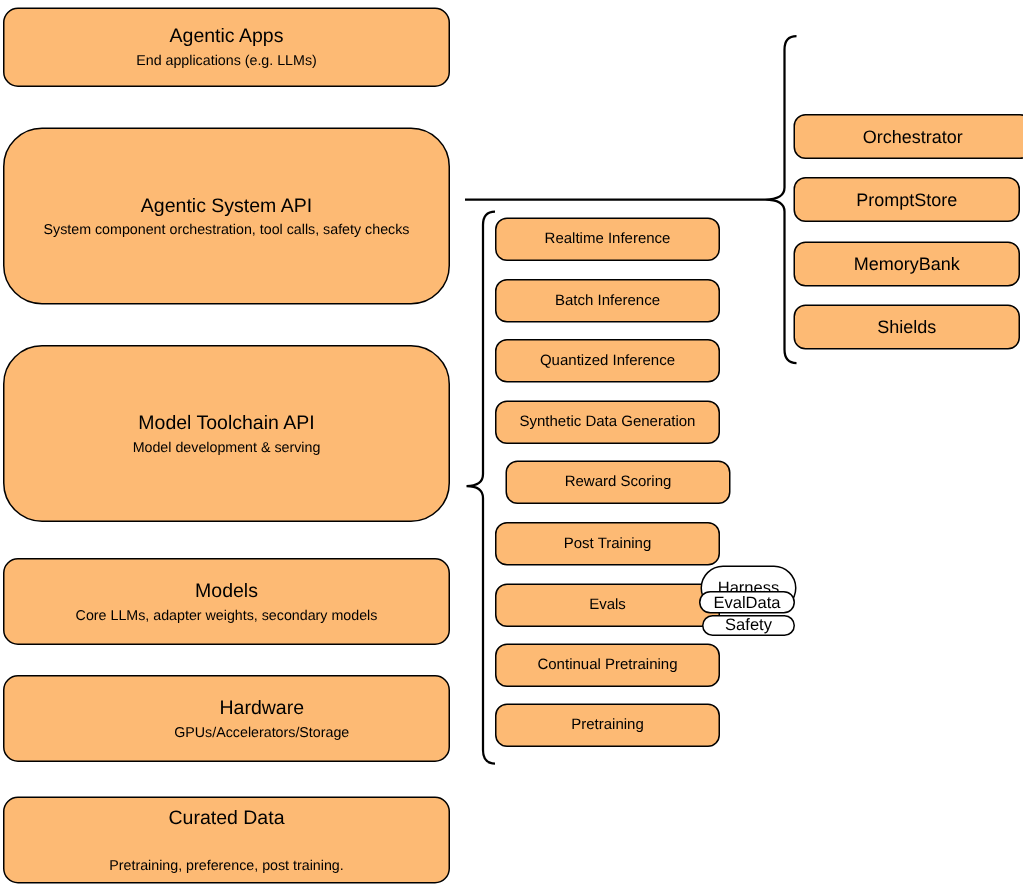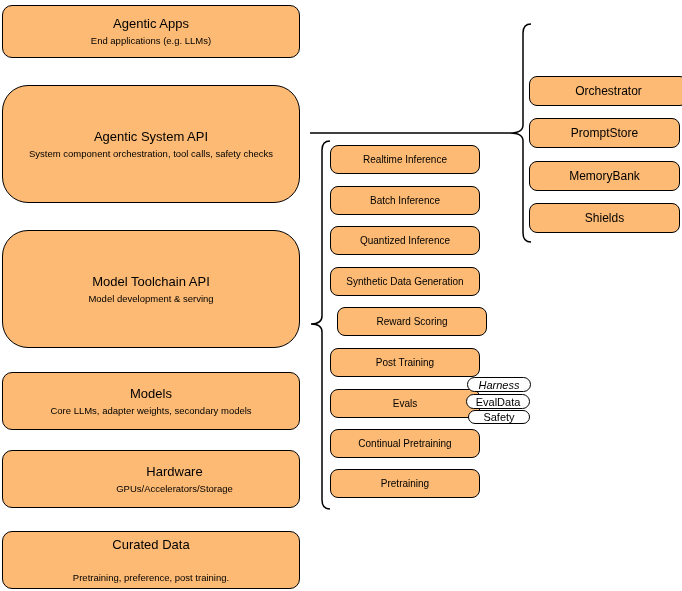--- a/index.html
+++ b/index.html
@@ -107,21 +107,21 @@
   <div class="node small-node" style="left:330px; top:145px; width:150px; height:29px; border-radius:8px;">Realtime Inference</div>
   <div class="node small-node" style="left:330px; top:186px; width:150px; height:29px; border-radius:8px;">Batch Inference</div>
   <div class="node small-node" style="left:330px; top:226px; width:150px; height:29px; border-radius:8px;">Quantized Inference</div>
   <div class="node small-node" style="left:330px; top:267px; width:150px; height:29px; border-radius:8px;">Synthetic Data Generation</div>
   <div class="node small-node" style="left:316px; top:307px; width:150px; height:29px; border-radius:8px;margin-left:21px;">Reward Scoring</div>
   <div class="node small-node" style="left:330px; top:348px; width:150px; height:29px; border-radius:8px;">Post Training</div>
   <div class="node small-node" style="left:330px; top:389px; width:150px; height:29px; border-radius:8px;">Evals</div>
   <div class="node small-node" style="left:330px; top:429px; width:150px; height:29px; border-radius:8px;">Continual Pretraining</div>
   <div class="node small-node" style="left:330px; top:469px; width:150px; height:29px; border-radius:8px;">Pretraining</div>
 
-  <div class="pill" style="left:467px; top:377px; width:64px; height:15px;font-style:italic;">Harness</div>
+  <div class="pill" style="left:467px; top:377px; width:64px; height:30px;">Harness</div>
   <div class="pill" style="left:466px; top:394px; width:64px; height:15px;">EvalData</div>
   <div class="pill" style="left:468px; top:410px; width:62px; height:14px;">Safety</div>
 
   <div class="node small-node" style="left:529px; top:76px; width:159px; height:30px; border-radius:8px; font-size:12px;">Orchestrator</div>
   <div class="node small-node" style="left:529px; top:118px; width:151px; height:30px; border-radius:8px; font-size:12px;">PromptStore</div>
   <div class="node small-node" style="left:529px; top:161px; width:151px; height:30px; border-radius:8px; font-size:12px;">MemoryBank</div>
   <div class="node small-node" style="left:529px; top:203px; width:151px; height:30px; border-radius:8px; font-size:12px;">Shields</div>
 
 </div>
 

